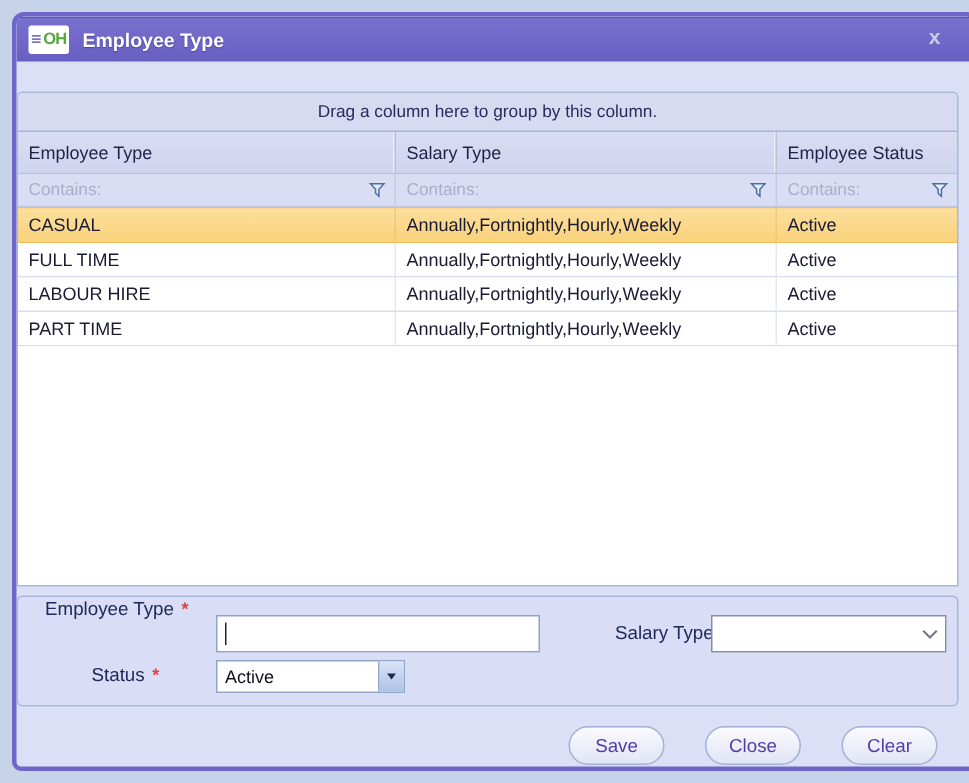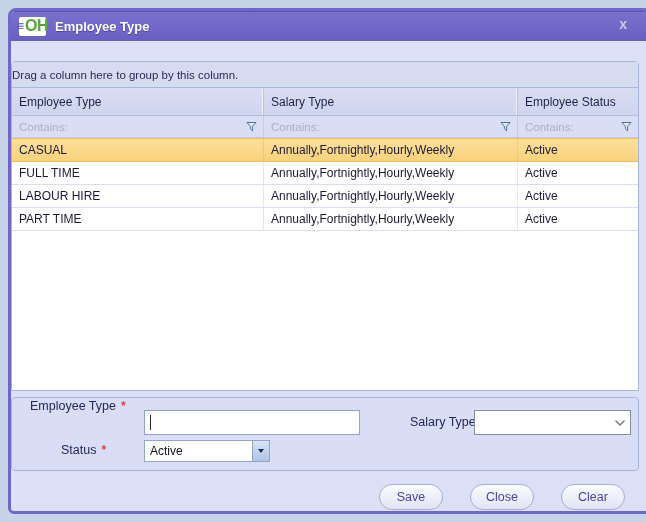--- a/index.html
+++ b/index.html
@@ -9,31 +9,31 @@
   .dialog { position:absolute; left:8px; top:8px; right:-6px; height:506px;
     border:3px solid #6F66C7; border-radius:8px 8px 6px 6px;
     background:#DCE0F6; overflow:hidden; }
 
   
   .titlebar { position:relative; height:30px; display:flex; align-items:center;
     background:linear-gradient(#7A71CE,#685FC2); box-shadow:inset 0 1px 0 #5A51B5; }
   .logo { margin-left:8px; width:27px; height:19px; background:#FFFFFF; border-radius:2px;
     display:flex; align-items:center; justify-content:center; font-weight:bold; font-size:11px; line-height:1; }
   .logo-bars { color:#4B4BA8; font-weight:900; margin-right:1px; font-size:12px; }
-  .logo-oh { color:#56A73C; letter-spacing:-0.5px; font-size:16px; }
+  .logo-oh { color:#56A73C; letter-spacing:-0.5px; font-size:11px; }
   .title { margin-left:9px; color:#FFFFFF; font-size:13px; font-weight:bold; text-shadow:0 1px 1px #4a4196; }
   .close { position:absolute; right:22px; top:6px; color:#C9CCE2; font-size:14px; font-weight:bold;
     line-height:14px; cursor:pointer; }
 
   
   .grid { margin:20px 10px 0 0; height:330px; background:#FFFFFF;
     border:1px solid #A8B6DA; border-radius:4px 4px 0 0; overflow:hidden;
     display:flex; flex-direction:column; font-size:12px; color:#1A1A33; }
   .groupbar { height:26px; background:#D7DBF2; border-bottom:1px solid #A8B6DA;
-    display:flex; align-items:center; color:#2A2A5A; font-size:11.5px; }
+    display:flex; align-items:center; justify-content:center; color:#2A2A5A; font-size:11.5px; }
   .gridrow { display:grid; grid-template-columns:252px 254px 1fr; }
   .headerrow { height:28px; background:linear-gradient(#D9DDF3,#CFD5EE); border-bottom:1px solid #B4BEE0; }
   .hcell { display:flex; align-items:center; padding-left:7px; color:#1E2248;
     border-right:1px solid #B8C2E0; box-shadow:inset -1px 0 0 #F0F2FA; }
   .hcell:last-child { border-right:none; box-shadow:none; }
   .filterrow { height:22px; background:#DADEF4; border-bottom:1px solid #C4CBE6; }
   .fcell { display:flex; align-items:center; padding:0 6px 0 7px; border-right:1px solid #C4CBE6; }
   .fcell:last-child { border-right:none; }
   .contains { color:#A9AFC9; font-size:11.5px; flex:1; }
   .funnel { display:flex; align-items:center; cursor:pointer; }

